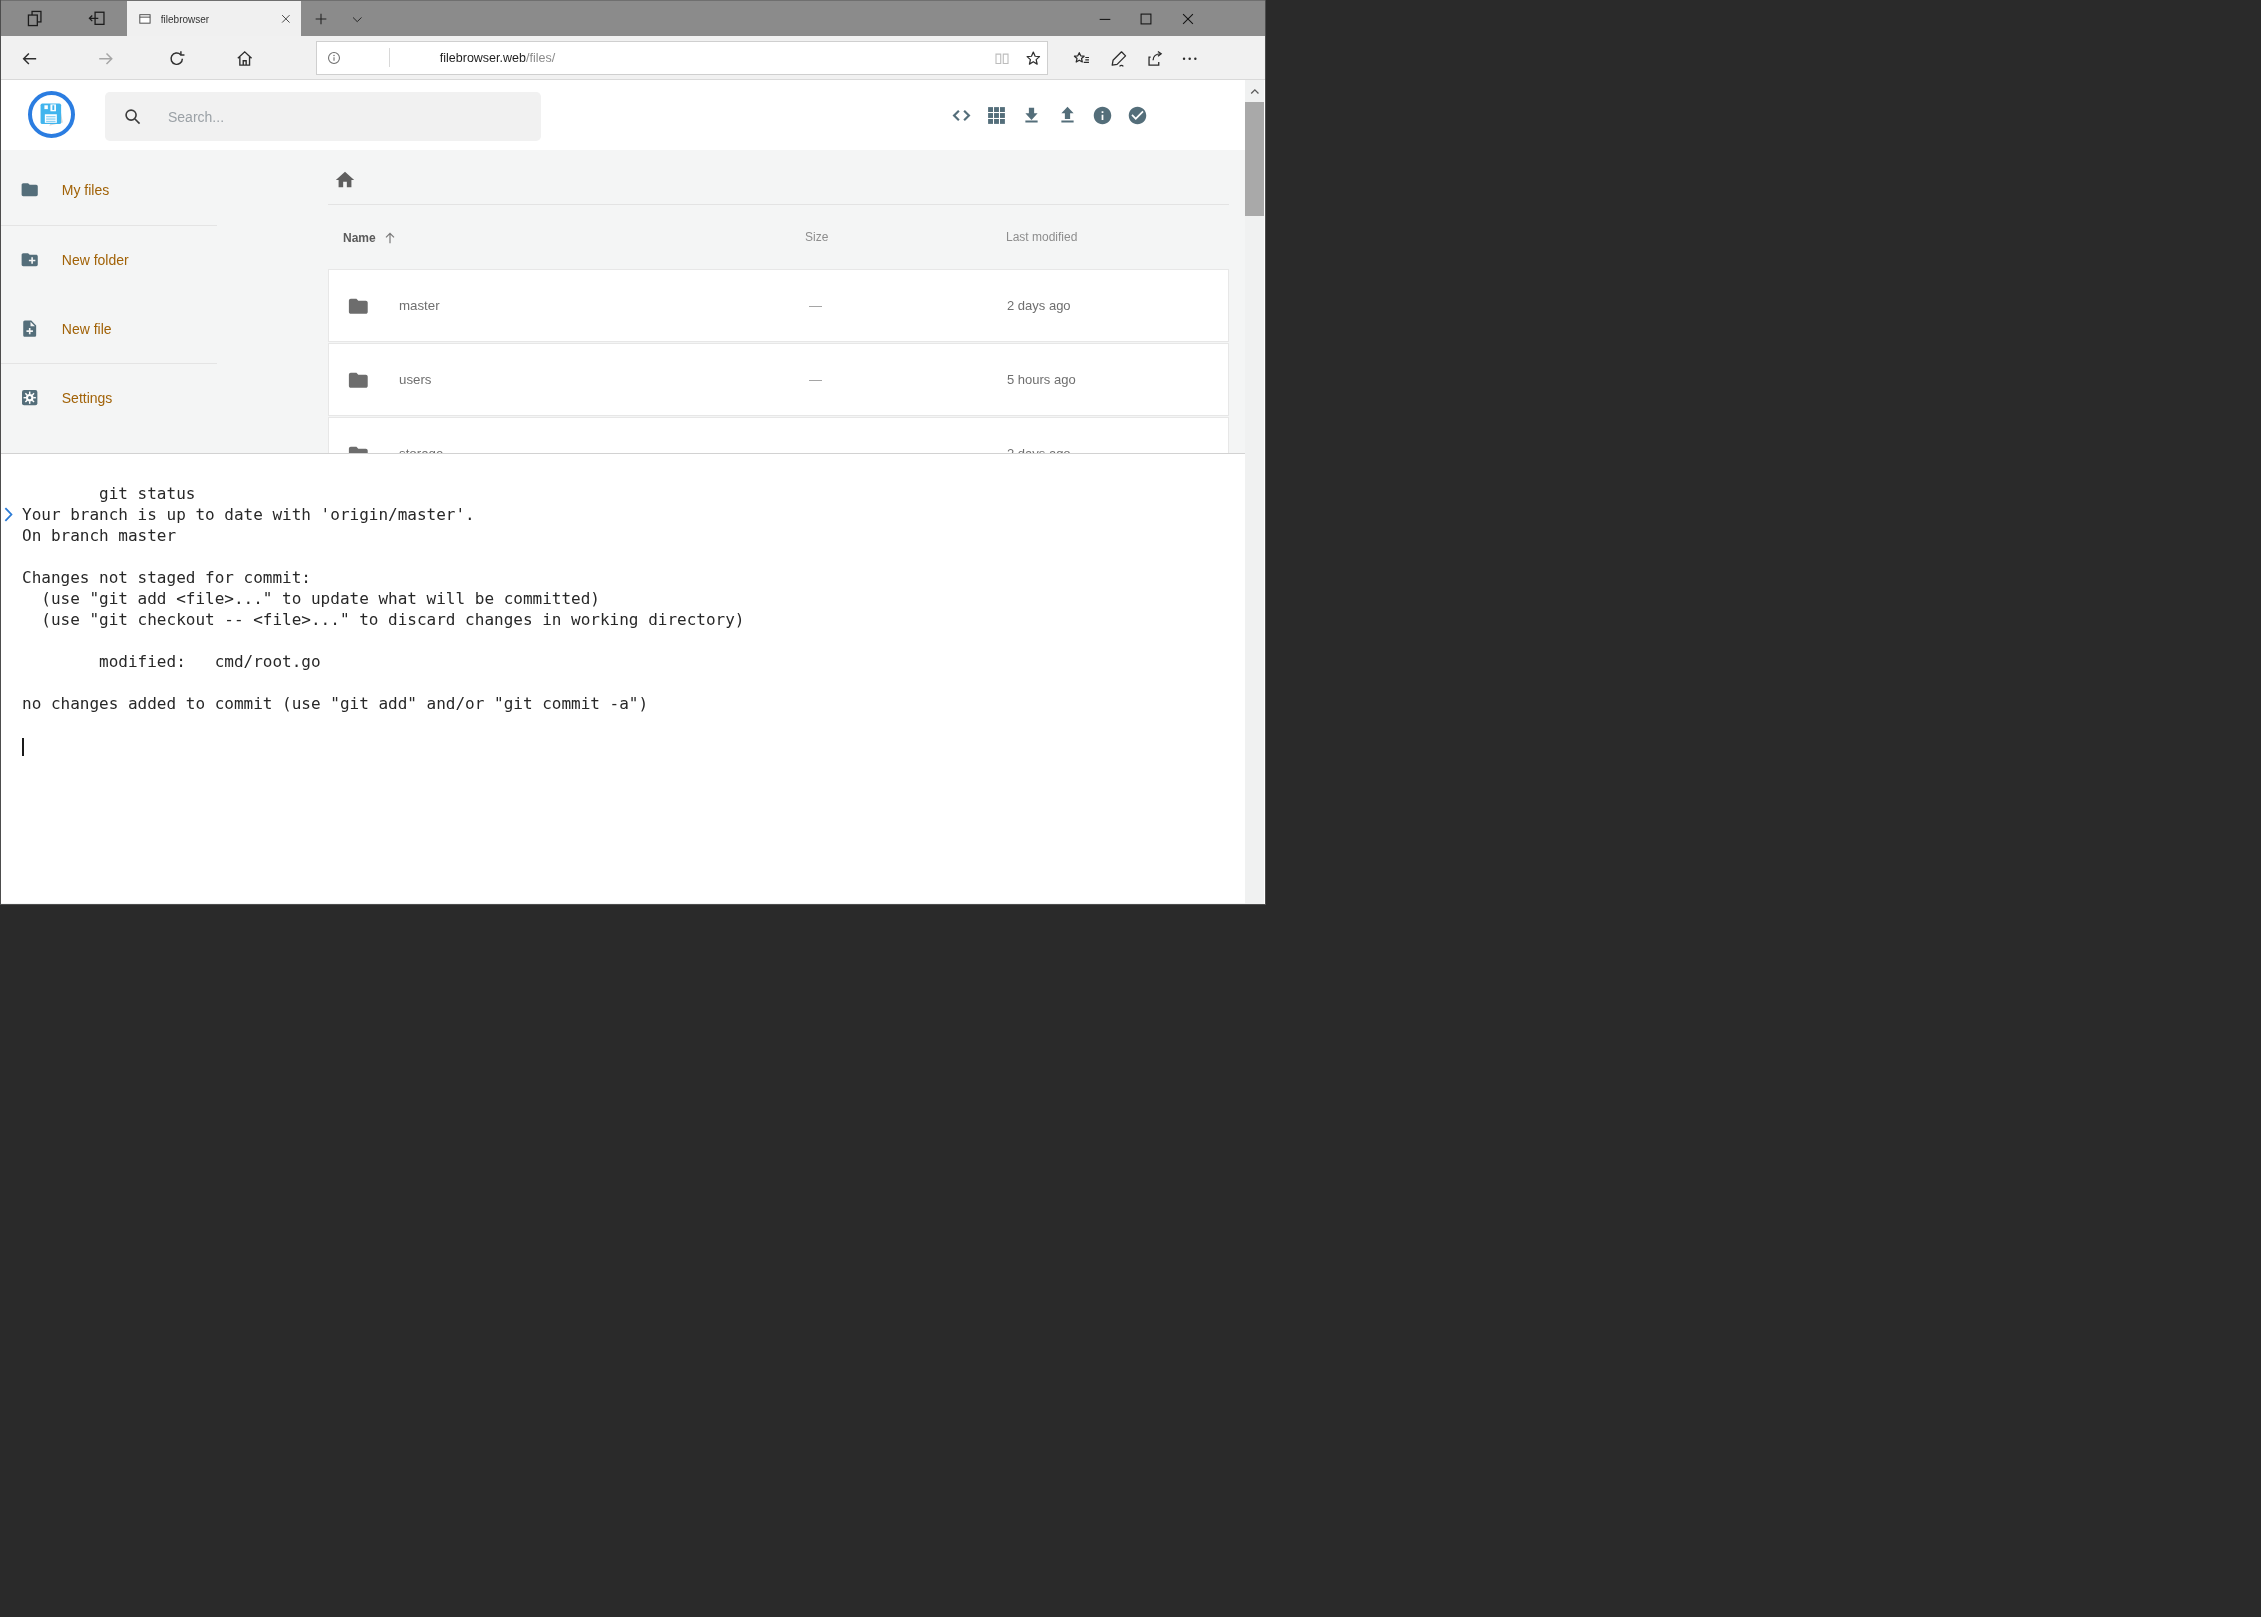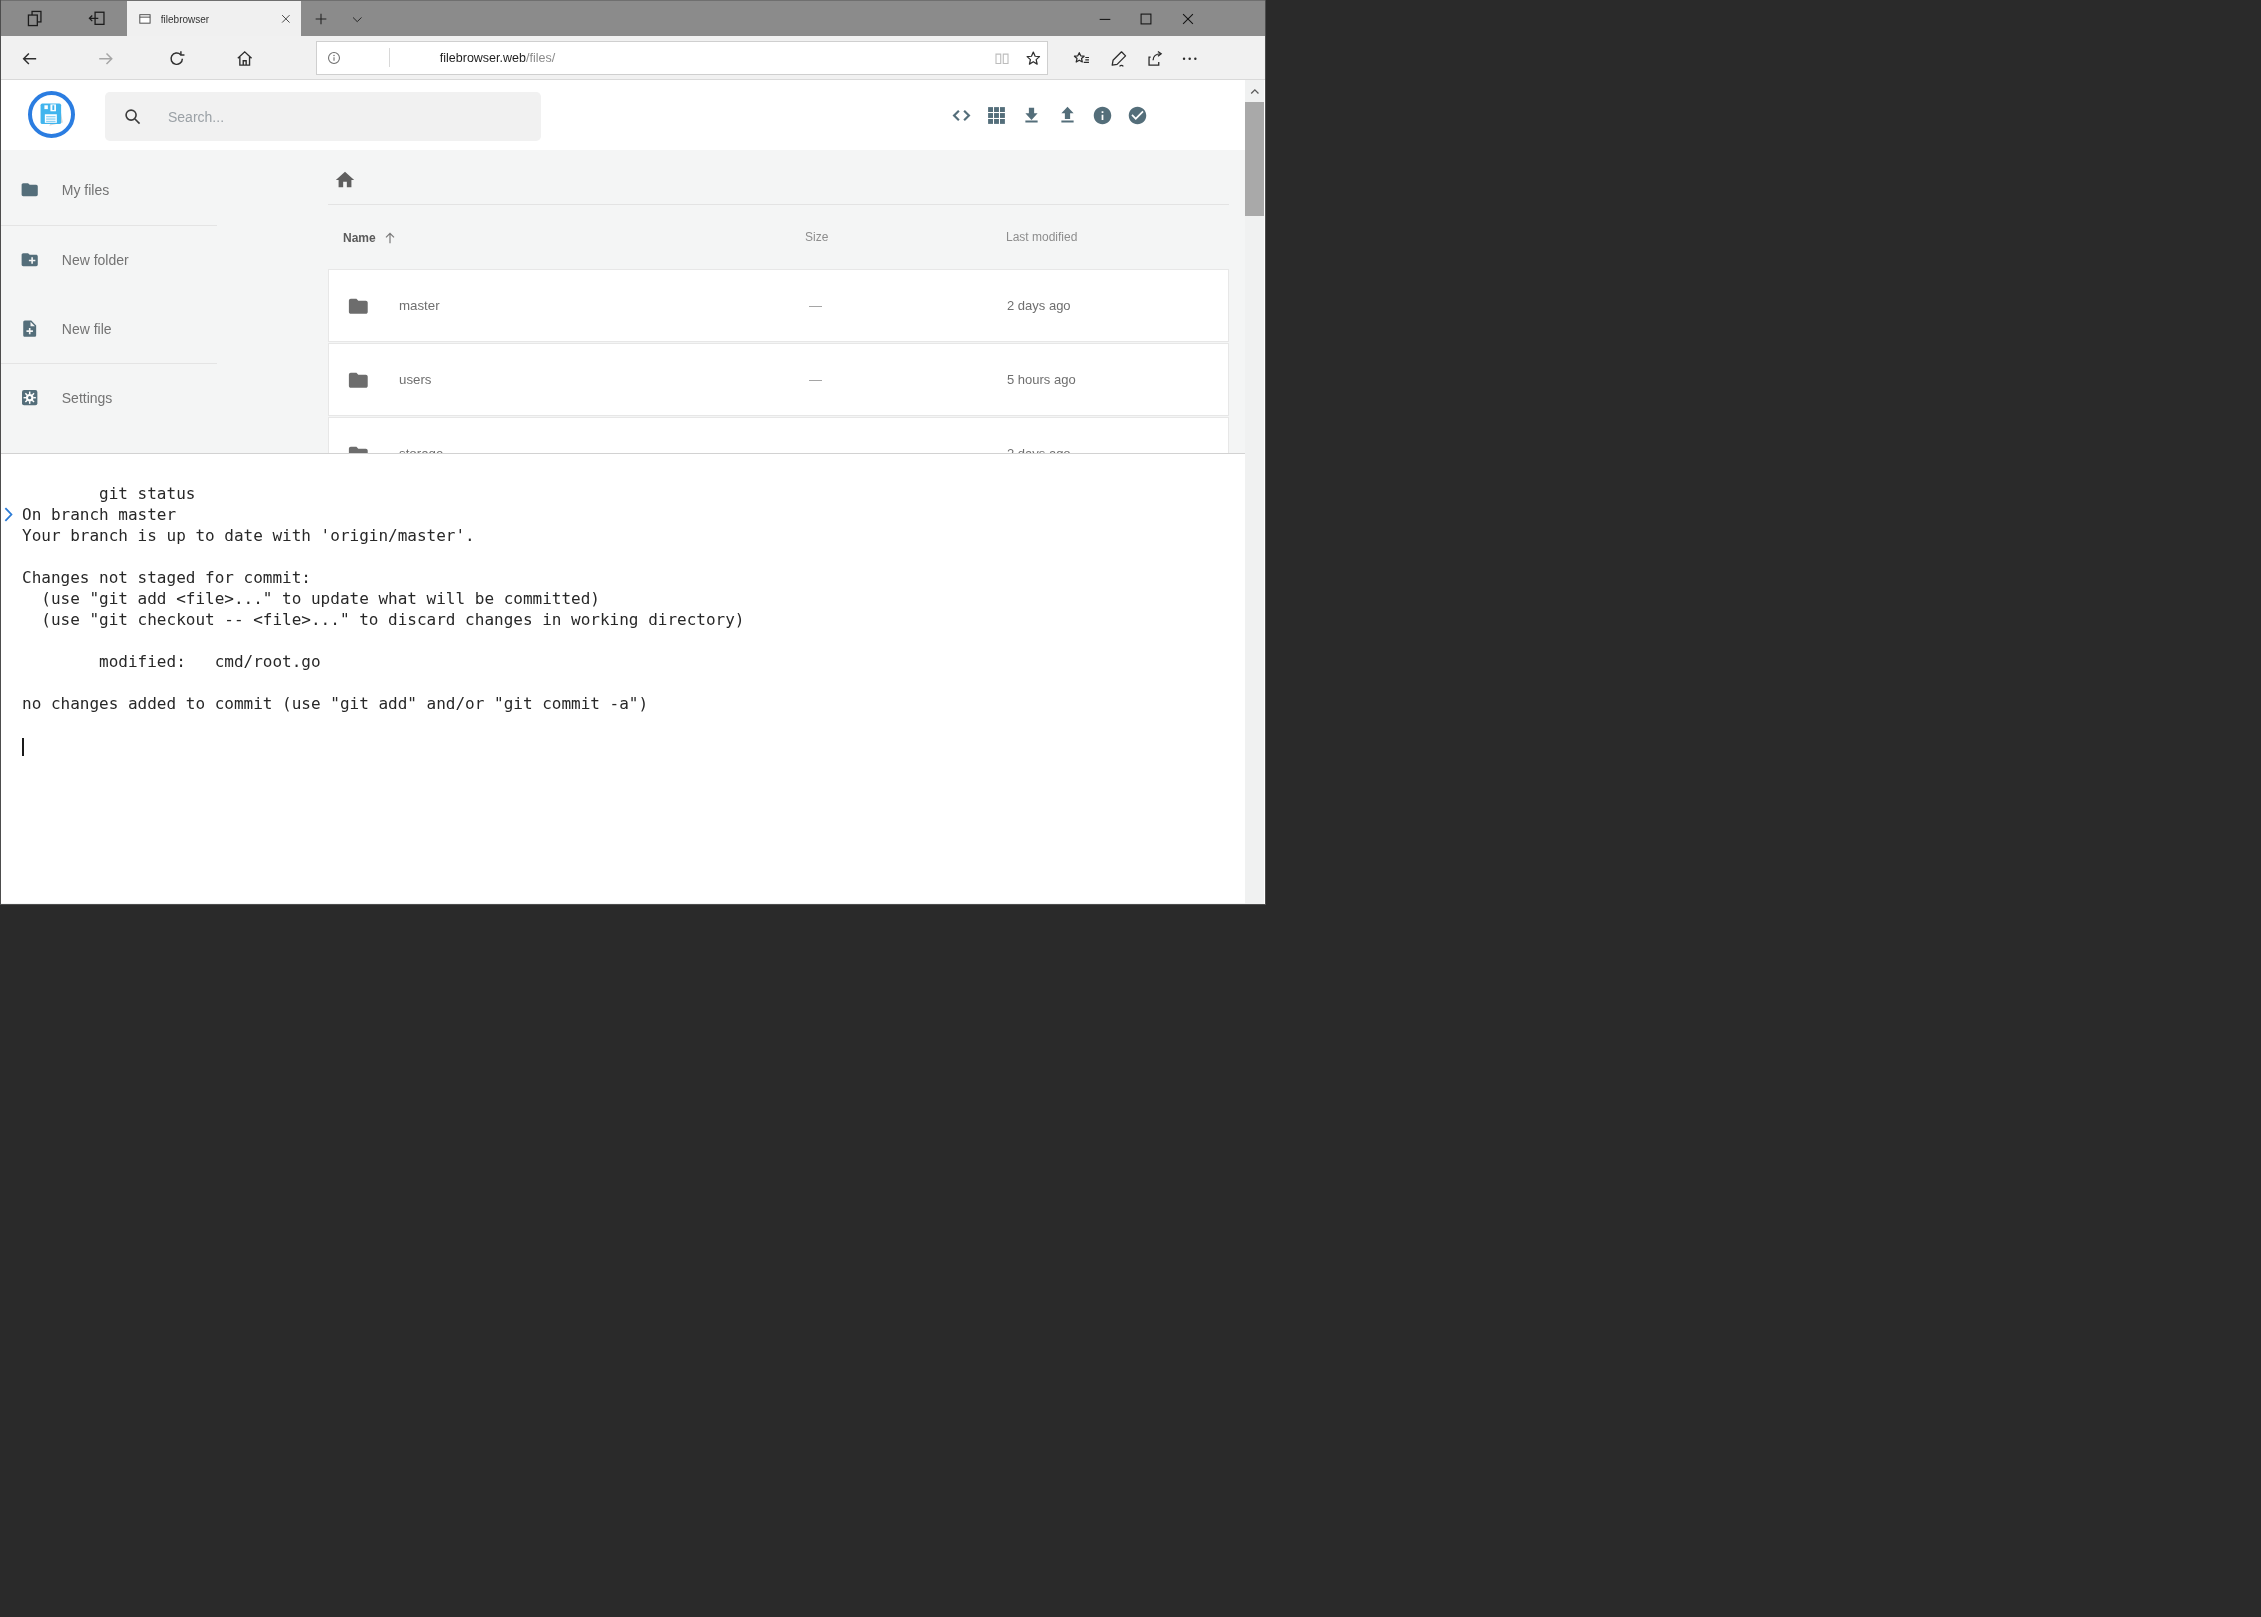--- a/index.html
+++ b/index.html
@@ -26,21 +26,21 @@
   .viewport{position:absolute;left:0;top:80px;width:1263px;height:977px;background:#f4f5f5;}
   .appheader{position:absolute;left:0;top:0;width:1244px;height:70px;background:#fff;}
   .logo{position:absolute;left:27px;top:11.3px;width:47px;height:47px;border-radius:50%;border:4px solid #2b7de1;background:#fff;display:flex;align-items:center;justify-content:center;}
   .search{position:absolute;left:104px;top:12px;width:436px;height:49px;background:#f1f1f1;border-radius:4.8px;display:flex;align-items:center;}
   .search input{position:absolute;left:61px;top:0;width:355px;height:100%;border:none;background:transparent;outline:none;
       font-size:14px;color:#444;font-family:"Liberation Sans",sans-serif;}
   .search input::placeholder{color:#9ba1a6;opacity:1;}
   .hic{position:absolute;top:25px;width:21px;height:21px;cursor:pointer;}
   
   .sitem{position:absolute;left:19.4px;height:36px;display:flex;align-items:center;cursor:pointer;}
-  .sitem .lbl{margin-left:22px;font-size:14px;color:#737373;}
+  .sitem .lbl{margin-left:22px;font-size:14px;color:#a16207;}
   .sdiv{position:absolute;left:0;width:216px;height:0.8px;background:#e4e4e4;}
   
   .cdiv{position:absolute;left:327px;top:124px;width:901px;height:0.8px;background:#e3e3e3;}
   .thead{position:absolute;top:150px;font-size:12px;color:#8d8d8d;}
   .row{position:absolute;left:327px;width:901px;height:73px;background:#fff;border:0.8px solid #e7e7e7;cursor:pointer;}
   .row .nm{position:absolute;left:70px;top:0;height:100%;display:flex;align-items:center;font-size:13.3px;color:#6f6f6f;}
   .row .sz{position:absolute;left:480px;top:0;height:100%;display:flex;align-items:center;font-size:13px;color:#9a9a9a;}
   .row .md{position:absolute;left:678px;top:0;height:100%;display:flex;align-items:center;font-size:13px;color:#6f6f6f;}
   .row .fic{position:absolute;left:18px;top:25px;}
   
@@ -344,22 +344,22 @@
 
     <div class="terminal">
       <div class="tline cmdline">
         <span class="chev">
           <svg width="12" height="17" viewBox="0 0 14 21">
               <path d="M2.5 2.5l7.5 8-7.5 8" stroke="#2b7bd6" stroke-width="2.2" fill="none"></path>
             </svg>
         </span><span>git status</span>
       </div>
       <div class="tline"></div>
+      <div class="tline">Your branch is up to date with 'origin/master'.</div>
       <div class="tline">On branch master</div>
-      <div class="tline">Your branch is up to date with 'origin/master'.</div>
       <div class="tline"></div>
       <div class="tline">Changes not staged for commit:</div>
       <div class="tline">  (use "git add &lt;file&gt;..." to update what will be committed)</div>
       <div class="tline">  (use "git checkout -- &lt;file&gt;..." to discard changes in working directory)</div>
       <div class="tline"></div>
       <div class="tline">        modified:   cmd/root.go</div>
       <div class="tline"></div>
       <div class="tline">no changes added to commit (use "git add" and/or "git commit -a")</div>
       <div class="tline"></div>
       <div class="tline"><span class="cursor"></span></div>

